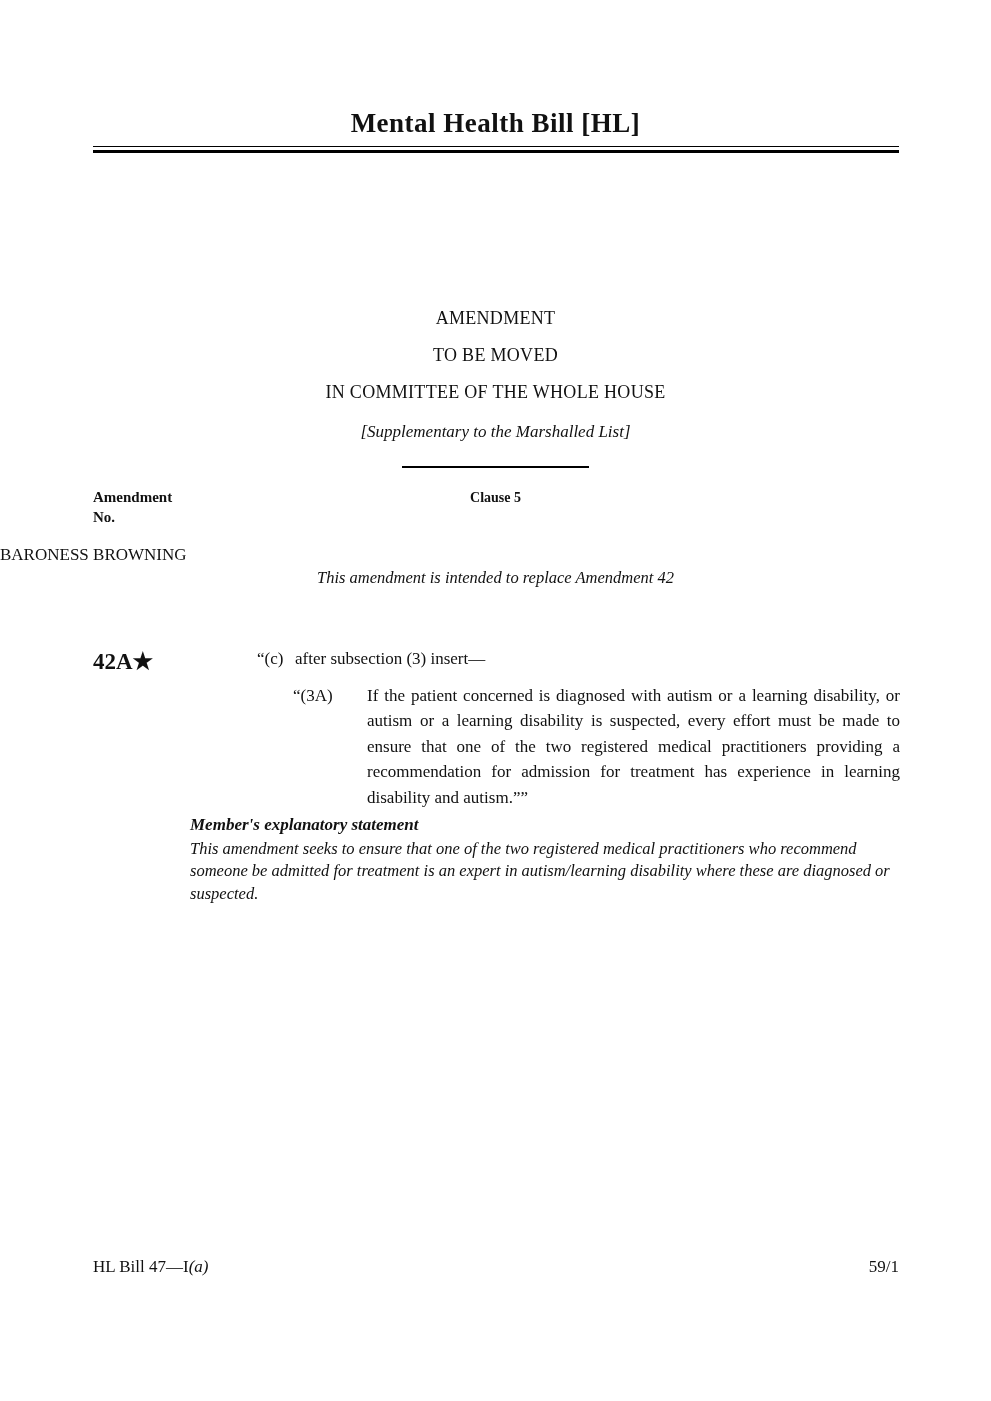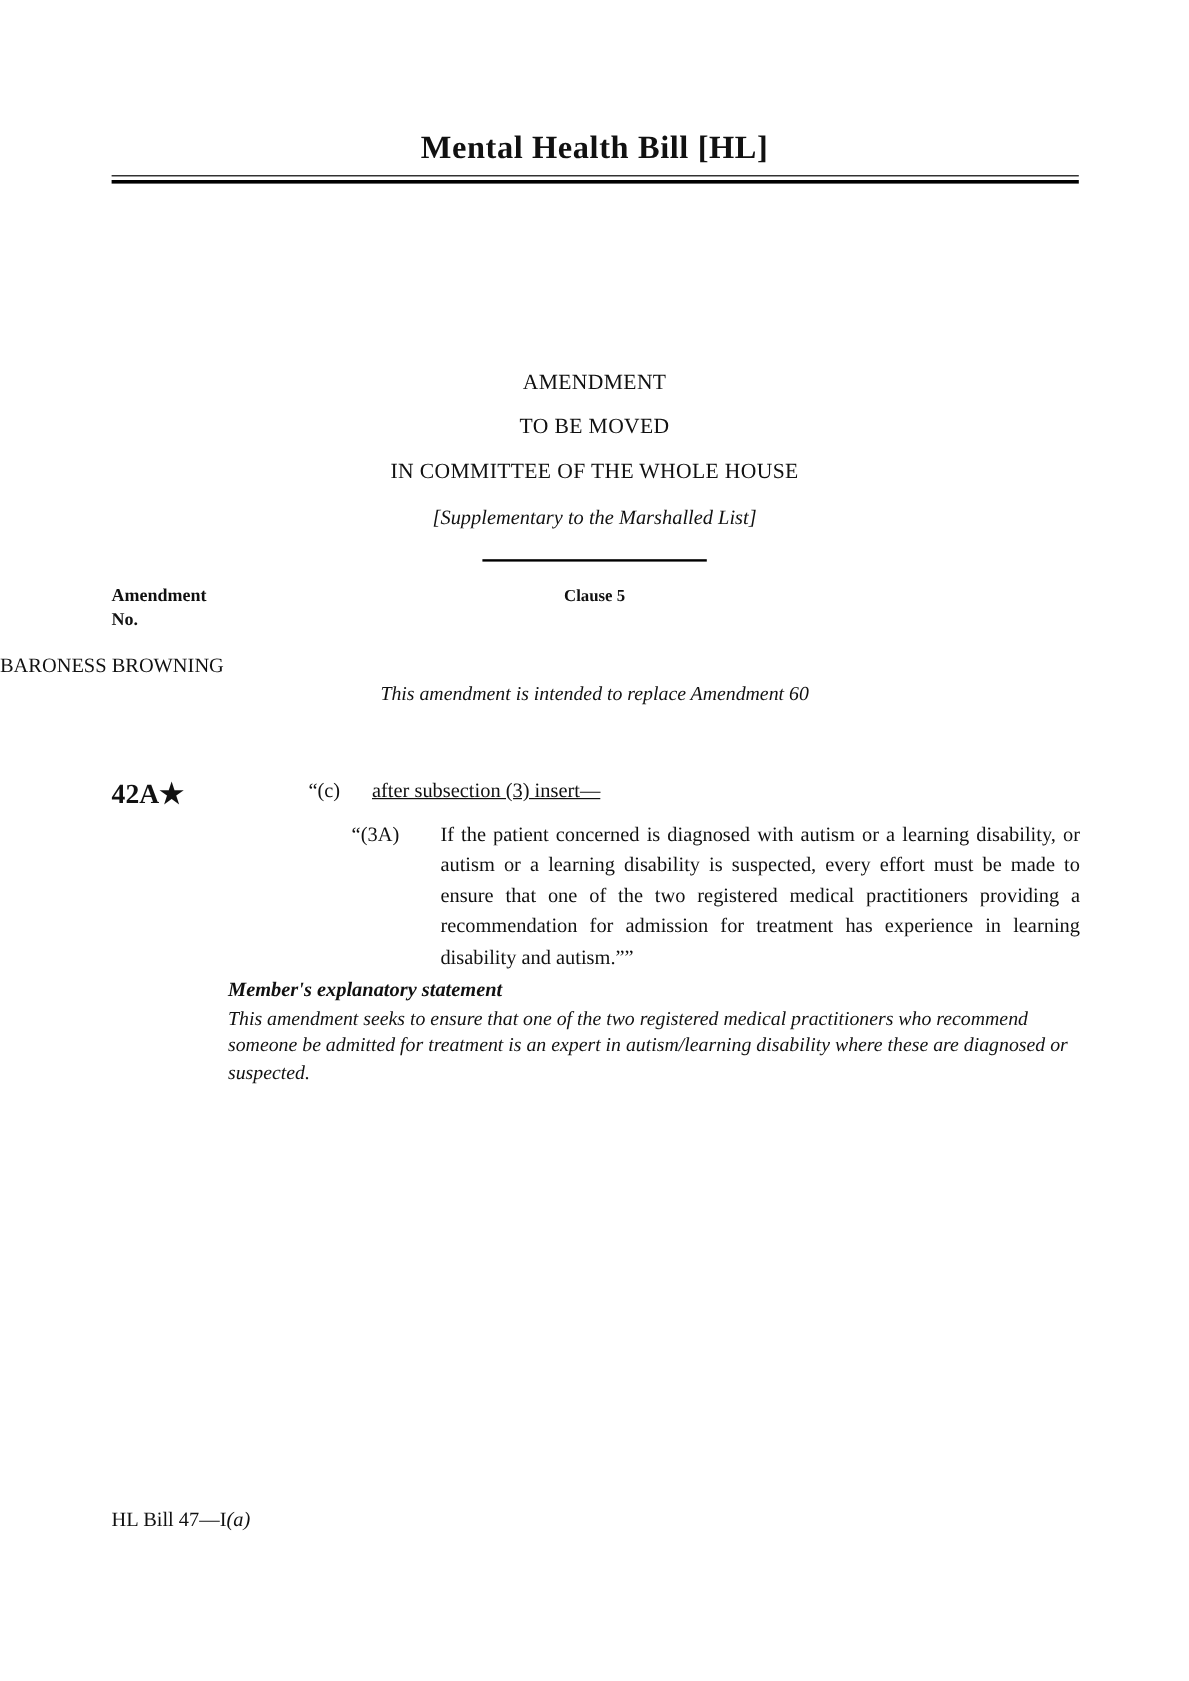--- a/index.html
+++ b/index.html
@@ -119,21 +119,21 @@
     margin-left: 97px;
   }
 
   .sub-row {
     top: 649px;
     left: 257px;
     width: 643px;
     font-size: 17px;
   }
   .sub-label { position: absolute; left: 0; top: 0; }
-  .sub-text { margin-left: 53px; text-decoration: underline; }
+  .sub-text { margin-left: 38px; }
 
   .subsub-block {
     top: 683px;
     left: 293px;
     width: 607px;
     font-size: 17px;
     line-height: 25.4px;
   }
   .subsub-label { position: absolute; left: 0; top: 0; }
   .subsub-text {
@@ -186,34 +186,35 @@
 
   <div class="abs center-head head-3">IN COMMITTEE OF THE WHOLE HOUSE</div>
 
   <div class="abs short-rule"></div>
 
   <div class="abs amendment-no">Amendment
 No.</div>
   <div class="abs clause-head">Clause 5</div>
 
   <div class="abs mover">BARONESS BROWNING</div>
-  <div class="abs mover-note">This amendment is intended to replace Amendment 60</div>
+  <div class="abs mover-note">This amendment is intended to replace Amendment 42</div>
 
   <div class="abs amd-row">
     <span class="amd-num">42A★</span>
   </div>
 
   <div class="abs sub-row">
     <span class="sub-label">“(c)</span>
     <div class="sub-text">after subsection (3) insert—</div>
   </div>
 
   <div class="abs subsub-block">
     <span class="subsub-label">“(3A)</span>
     <div class="subsub-text">If the patient concerned is diagnosed with autism or a learning disability, or autism or a learning disability is suspected, every effort must be made to ensure that one of the two registered medical practitioners providing a recommendation for admission for treatment has experience in learning disability and autism.””</div>
   </div>
 
   <div class="abs expl-head">Member's explanatory statement</div>
   <div class="abs expl-text">This amendment seeks to ensure that one of the two registered medical practitioners who recommend someone be admitted for treatment is an expert in autism/learning disability where these are diagnosed or suspected.</div>
 
   <div class="abs footer-left"><span>HL Bill 47—I</span><span class="ital">(a)</span></div>
+  <div class="abs footer-right">59/1</div>
 
 </div>
 
 </body></html>

